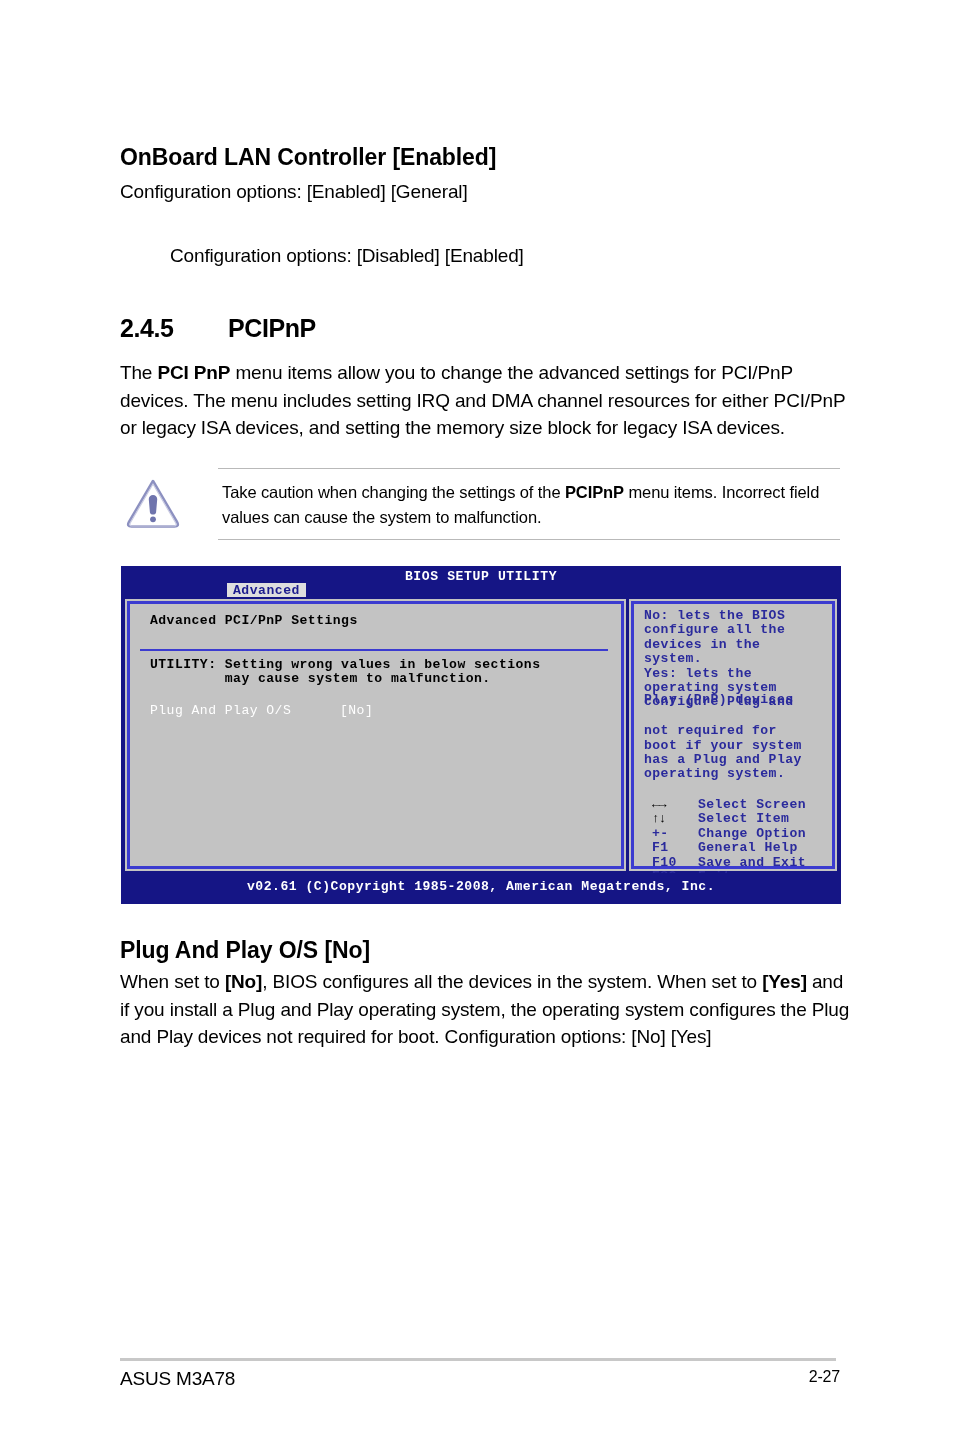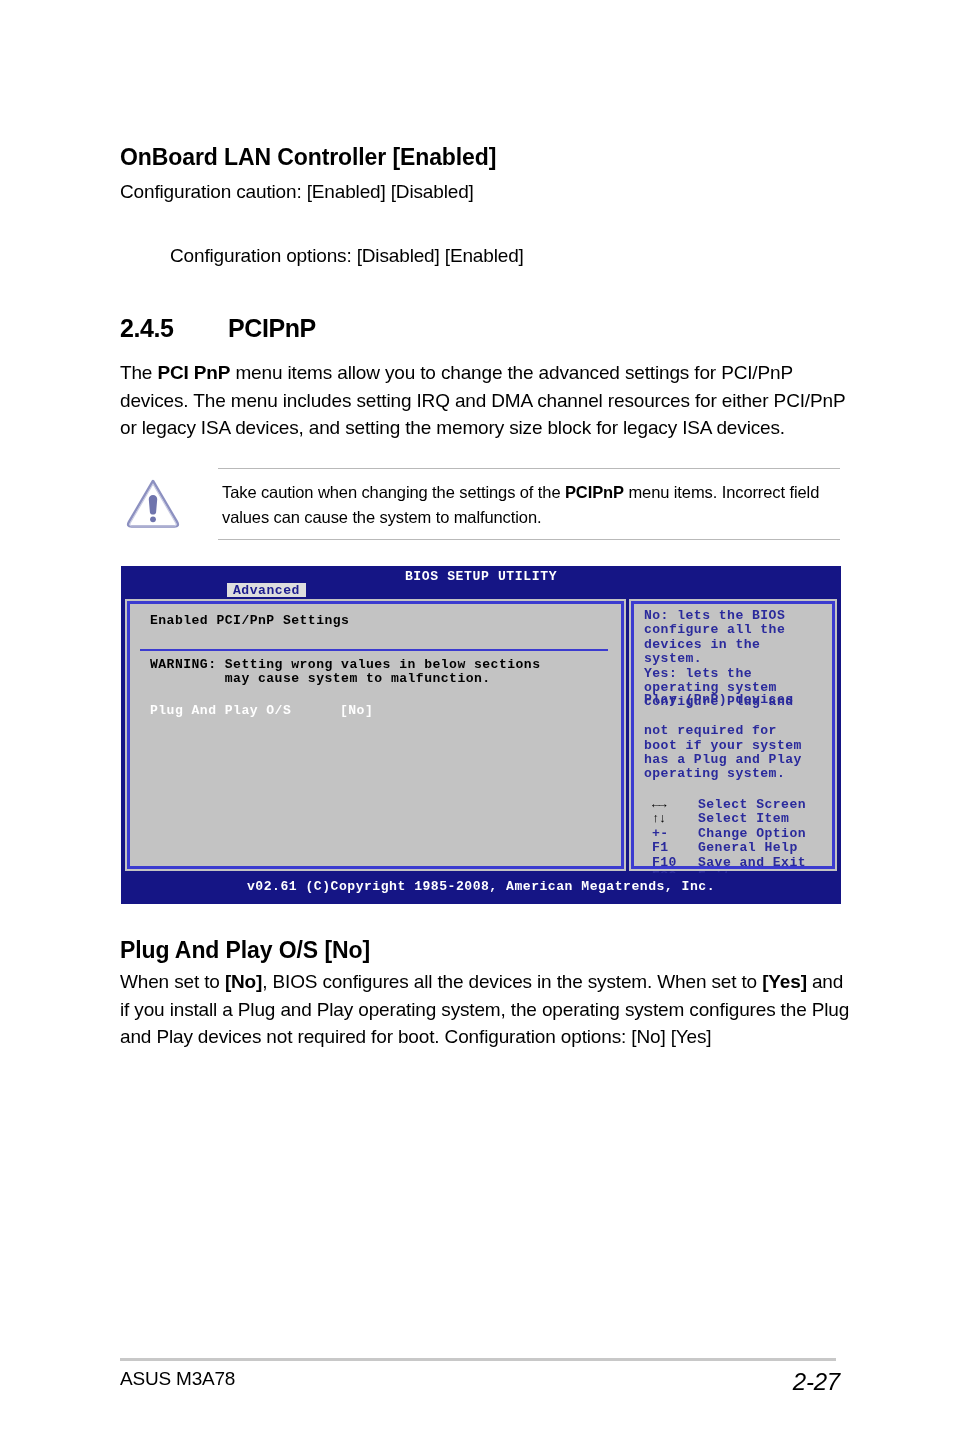--- a/index.html
+++ b/index.html
@@ -163,21 +163,21 @@
     width: 204px;
     height: 268px;
   }
 
   .bios-line {
     position: absolute;
     white-space: pre;
     letter-spacing: 0.45px;
   }
   .bios-dark { color: #000000; font-weight: bold; }
-  .bios-white { color: #ffffff; font-weight: bold; text-align: center; }
+  .bios-white { color: #ffffff; font-weight: normal; text-align: center; }
   .bios-help { color: #2a2a9c; font-weight: bold; }
   .bios-key { color: #2a2a9c; font-weight: bold; }
   .bios-keyglyph { color: #000000; font-weight: bold; }
 
   .hr-blue {
     position: absolute;
     background: #3b3bd0;
     height: 2px;
   }
 
@@ -212,33 +212,32 @@
     position: absolute;
     left: 120px;
     top: 1368px;
     font-size: 19px;
     letter-spacing: -0.2px;
   }
   .foot-right {
     position: absolute;
     right: 114px;
     top: 1368px;
-    font-size: 24px;
+    font-size: 16px;
     letter-spacing: -0.2px;
-    font-style: italic;
   }
 </style>
 </head>
 <body>
 
 <div class="page">
 
   <div class="doc-h3" style="left:120px; top:144px;">OnBoard LAN Controller [Enabled]</div>
 
-  <div class="doc-p" style="left:120px; top:178px; width:720px;">Configuration caution: [Enabled] [Disabled]</div>
+  <div class="doc-p" style="left:120px; top:178px; width:720px;">Configuration options: [Enabled] [General]</div>
 
 
   <div class="doc-p" style="left:170px; top:242px; width:670px;">Configuration options: [Disabled] [Enabled]</div>
 
   <div class="sec-num" style="left:120px; top:314px;">2.4.5</div>
   <div class="sec-title" style="left:228px; top:314px;">PCIPnP</div>
 
   <div class="doc-p" style="left:120px; top:359px; width:730px;">
     <span>The </span><b>PCI PnP</b><span> menu items allow you to change the advanced settings for PCI/PnP</span>
     <span>devices. The menu includes setting IRQ and DMA channel resources for either</span>
@@ -269,25 +268,25 @@
   <div class="bios">
 
     <div class="bios-titlebar">
       <div class="bios-title">BIOS SETUP UTILITY</div>
       <div class="bios-tab">Advanced</div>
     </div>
 
     <div class="bios-body">
 
       <div class="panel panel-left">
-        <div class="bios-line bios-dark" style="left:20px; top:10px;">Enabled PCI/PnP Settings</div>
+        <div class="bios-line bios-dark" style="left:20px; top:10px;">Advanced PCI/PnP Settings</div>
 
         <div class="hr-blue" style="left:10px; top:45px; width:468px;"></div>
 
-        <div class="bios-line bios-dark" style="left:20px; top:54px;">WARNING: Setting wrong values in below sections</div>
+        <div class="bios-line bios-dark" style="left:20px; top:54px;">UTILITY: Setting wrong values in below sections</div>
         <div class="bios-line bios-dark" style="left:20px; top:68px;">         may cause system to malfunction.</div>
 
         <div class="bios-line bios-white" style="left:20px; top:100px;">Plug And Play O/S</div>
         <div class="bios-line bios-white" style="left:210px; top:100px;">[No]</div>
       </div>
 
       <div class="panel panel-right">
         <div id="help-lines" style="position:absolute; left:10px; top:5px;">
             <div class="bios-line bios-help" style="position: absolute; left: 0px; top: 0px;">No: lets the BIOS</div>
             <div class="bios-line bios-help" style="position: absolute; left: 0px; top: 14.4px;">configure all the</div>

